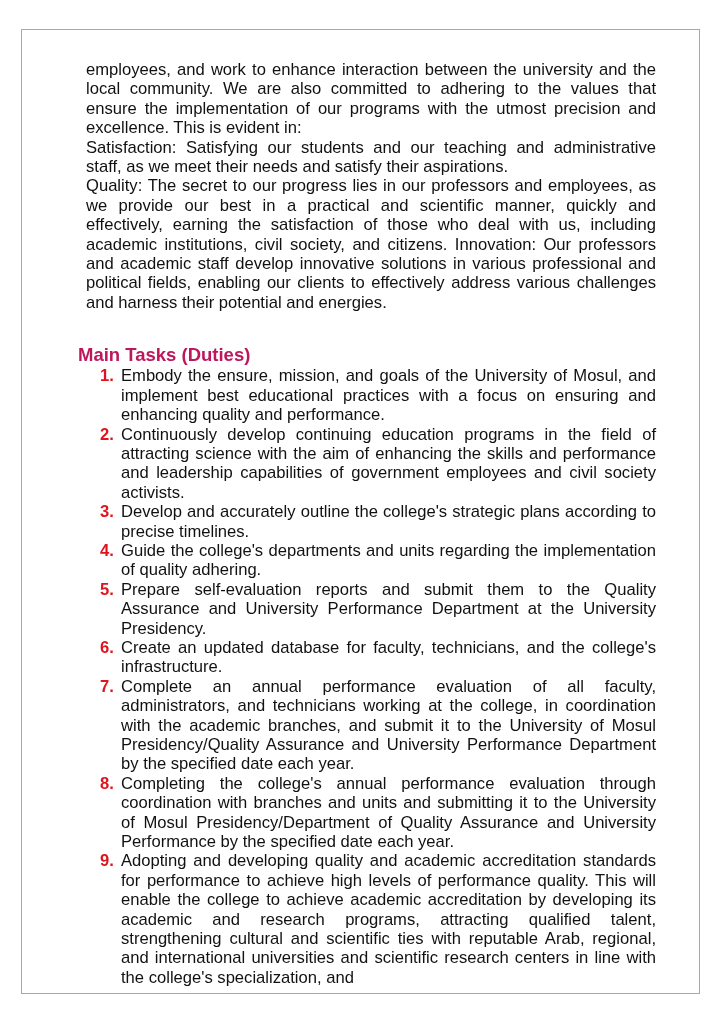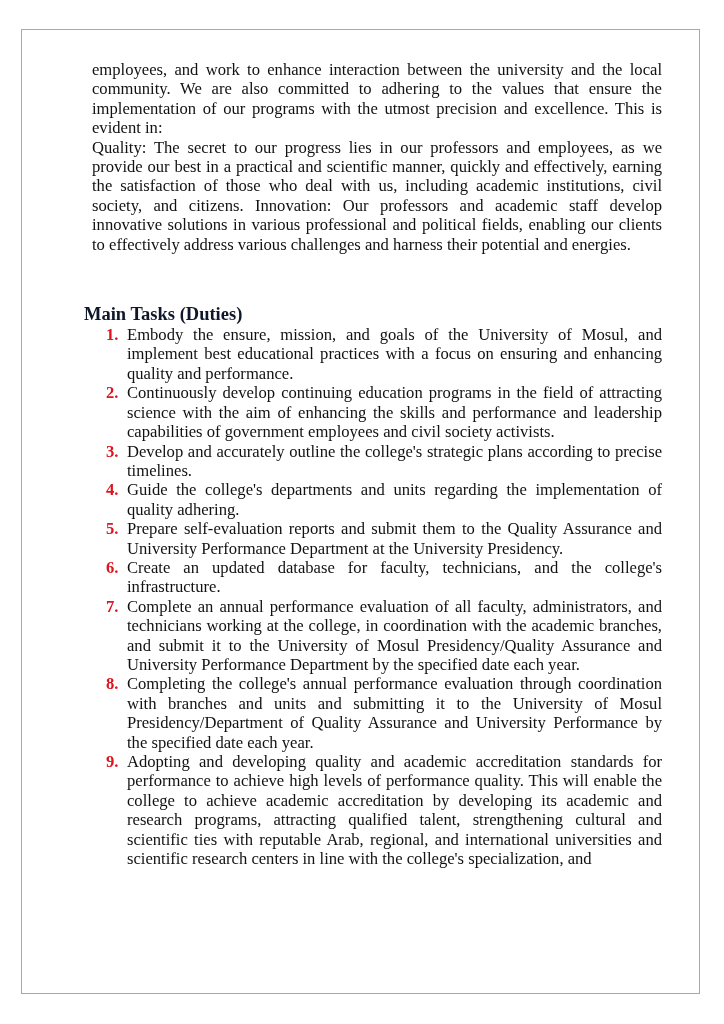--- a/index.html
+++ b/index.html
@@ -2,41 +2,42 @@
 <html><head>
   <meta charset="utf-8">
   <style>
     html, body { margin: 0; padding: 0; background: #ffffff; }
     body { width: 724px; height: 1024px; position: relative; overflow: hidden; }
     .page-border {
       position: absolute; left: 21px; top: 29px; width: 679px; height: 965px;
       border: 1px solid #a8a8a8; box-sizing: border-box;
     }
     .content {
-      position: absolute; left: 92px; top: 60px; width: 570px;
-      font-family: Liberation Serif, serif; font-size: 16.6px; line-height: 19.4px;
+      position: absolute; left: 86px; top: 60px; width: 570px;
+      font-family: Liberation Sans, sans-serif; font-size: 16.6px; line-height: 19.4px;
       color: #111111; text-align: justify;
     }
     .content p { margin: 0; }
     .heading {
-      margin: 49px 0 0 -8px; font-weight: bold; color: #0f172a; font-size: 18.5px; line-height: 22px;
+      margin: 32px 0 0 -8px; font-weight: bold; color: #be185d; font-size: 18.5px; line-height: 22px;
     }
     ol.tasks { list-style: none; margin: 0; padding: 0 0 0 35px; }
     ol.tasks li { position: relative; margin: 0; }
     ol.tasks .num {
       position: absolute; left: -21px; top: 0; font-weight: bold; color: #e0141e;
     }
   </style>
 </head>
 <body>
 
 <div class="page-border"></div>
 
 <div class="content">
   <p>employees, and work to enhance interaction between the university and the local community. We are also committed to adhering to the values that ensure the implementation of our programs with the utmost precision and excellence. This is evident in:</p>
+  <p>Satisfaction: Satisfying our students and our teaching and administrative staff, as we meet their needs and satisfy their aspirations.</p>
   <p>Quality: The secret to our progress lies in our professors and employees, as we provide our best in a practical and scientific manner, quickly and effectively, earning the satisfaction of those who deal with us, including academic institutions, civil society, and citizens. Innovation: Our professors and academic staff develop innovative solutions in various professional and political fields, enabling our clients to effectively address various challenges and harness their potential and energies.</p>
 
   <div class="heading">Main Tasks (Duties)</div>
 
   <ol class="tasks">
     <li><span class="num">1.</span><span>Embody the ensure, mission, and goals of the University of Mosul, and implement best educational practices with a focus on ensuring and enhancing quality and performance.</span></li>
     <li><span class="num">2.</span><span>Continuously develop continuing education programs in the field of attracting science with the aim of enhancing the skills and performance and leadership capabilities of government employees and civil society activists.</span></li>
     <li><span class="num">3.</span><span>Develop and accurately outline the college's strategic plans according to precise timelines.</span></li>
     <li><span class="num">4.</span><span>Guide the college's departments and units regarding the implementation of quality adhering.</span></li>
     <li><span class="num">5.</span><span>Prepare self-evaluation reports and submit them to the Quality Assurance and University Performance Department at the University Presidency.</span></li>

